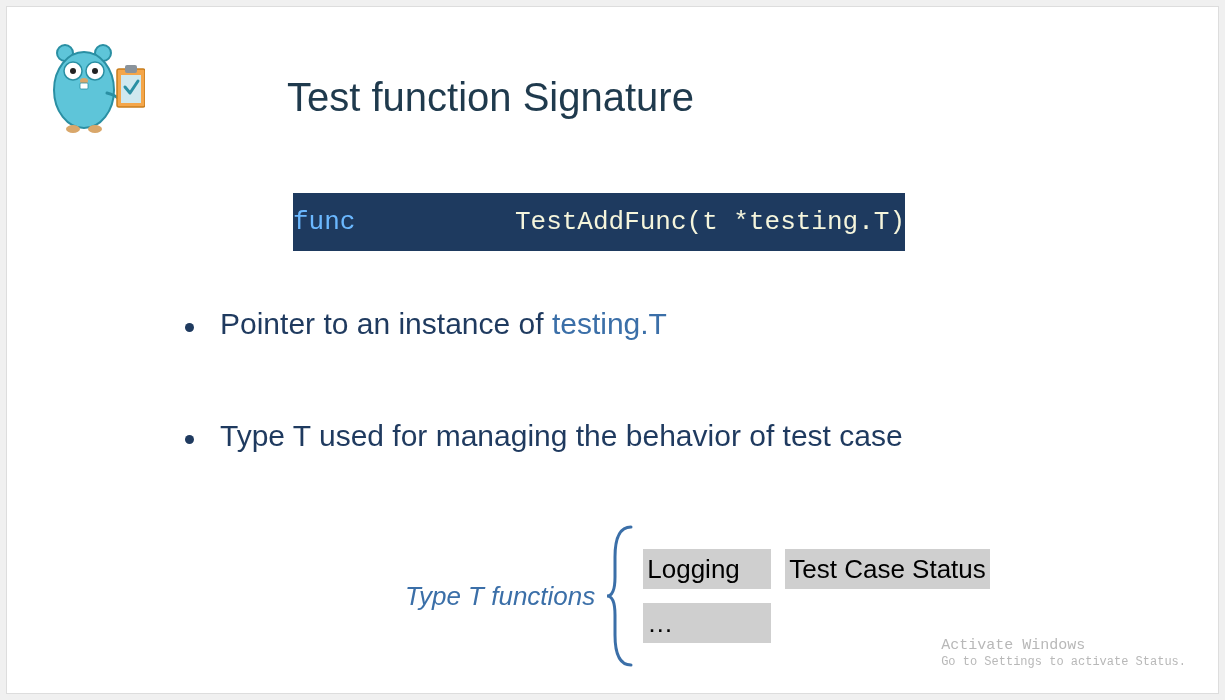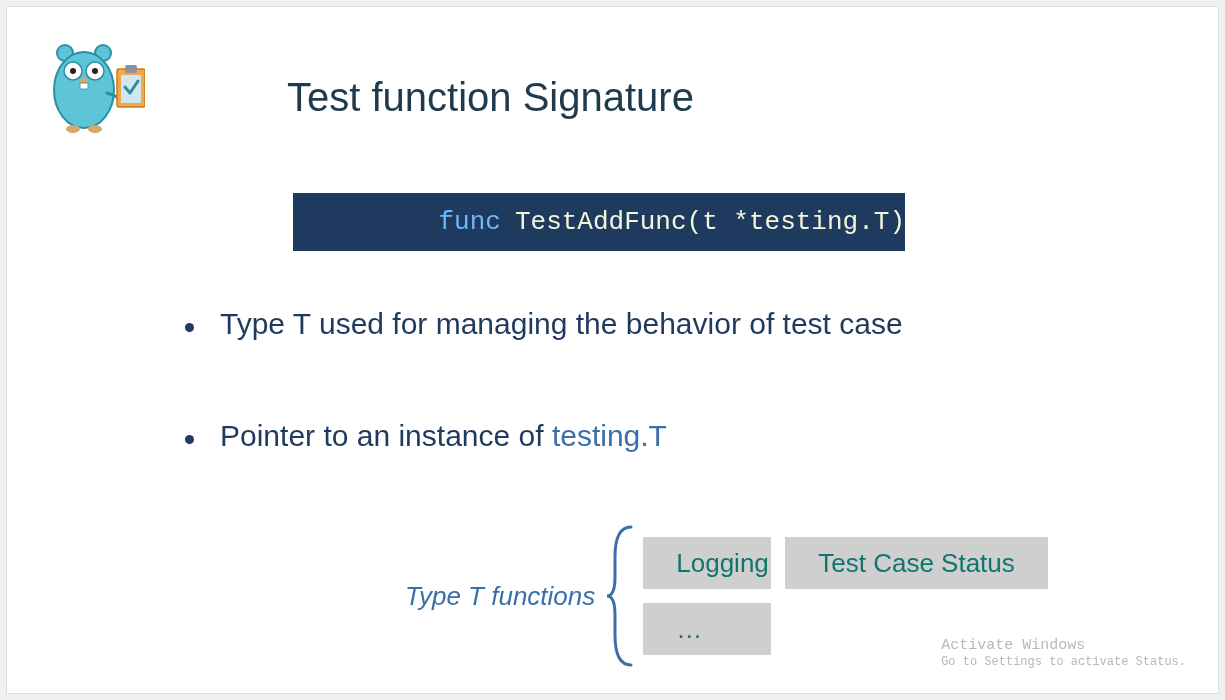--- a/index.html
+++ b/index.html
@@ -38,21 +38,21 @@
   }
   .code-block {
     position: absolute;
     top: 186px;
     left: 286px;
     width: 612px;
     height: 58px;
     background: #1e3a5f;
     display: flex;
     align-items: center;
-    justify-content: flex-end;
+    justify-content: space-between;
     font-family: "Consolas", "Courier New", monospace;
     font-size: 26px;
     color: #f5f5dc;
   }
   .code-block .kw { color: #6bb8ff; margin-right: 14px; }
   .bullets {
     position: absolute;
     top: 300px;
     left: 178px;
     width: 900px;
@@ -93,26 +93,26 @@
   }
   .boxes {
     display: flex;
     flex-direction: column;
     gap: 14px;
     margin-left: 6px;
   }
   .box-row { display: flex; gap: 14px; }
   .gray-box {
     background: #cfcfcf;
-    color: #0f766e;
+    color: #000000;
     font-size: 26px;
-    padding: 8px 33px;
+    padding: 8px 4px;
     display: flex;
     align-items: center;
-    height: 52px;
+    height: 40px;
   }
   .gray-box.small { width: 128px; }
   .watermark {
     position: absolute;
     bottom: 22px;
     right: 32px;
     text-align: left;
     color: #b8b8b8;
     font-size: 15px;
     line-height: 1.3;
@@ -156,27 +156,27 @@
 
   <div class="code-block">
     <span class="kw">func</span>
     <span>TestAddFunc(t *testing.T)</span>
   </div>
 
   <div class="bullets">
     <div class="bullet">
       <div class="bullet-dot"></div>
       <div>
-        <span>Type T used for managing the behavior of test case</span><span class="hl"></span><span></span>
+        <span>Pointer to an instance of </span><span class="hl">testing.T</span><span></span>
       </div>
     </div>
     <div class="bullet">
       <div class="bullet-dot"></div>
       <div>
-        <span>Pointer to an instance of </span><span class="hl">testing.T</span><span></span>
+        <span>Type T used for managing the behavior of test case</span><span class="hl"></span><span></span>
       </div>
     </div>
   </div>
 
   <div class="type-t-group">
     <div class="type-t-label">Type T functions</div>
     <svg class="brace" viewBox="0 0 34 150">
       <path d="M28 6 Q12 6 12 36 L12 56 Q12 75 4 75 Q12 75 12 94 L12 114 Q12 144 28 144" stroke="#3b6fa8" stroke-width="3" fill="none" stroke-linecap="round"></path>
     </svg>
     <div class="boxes">

